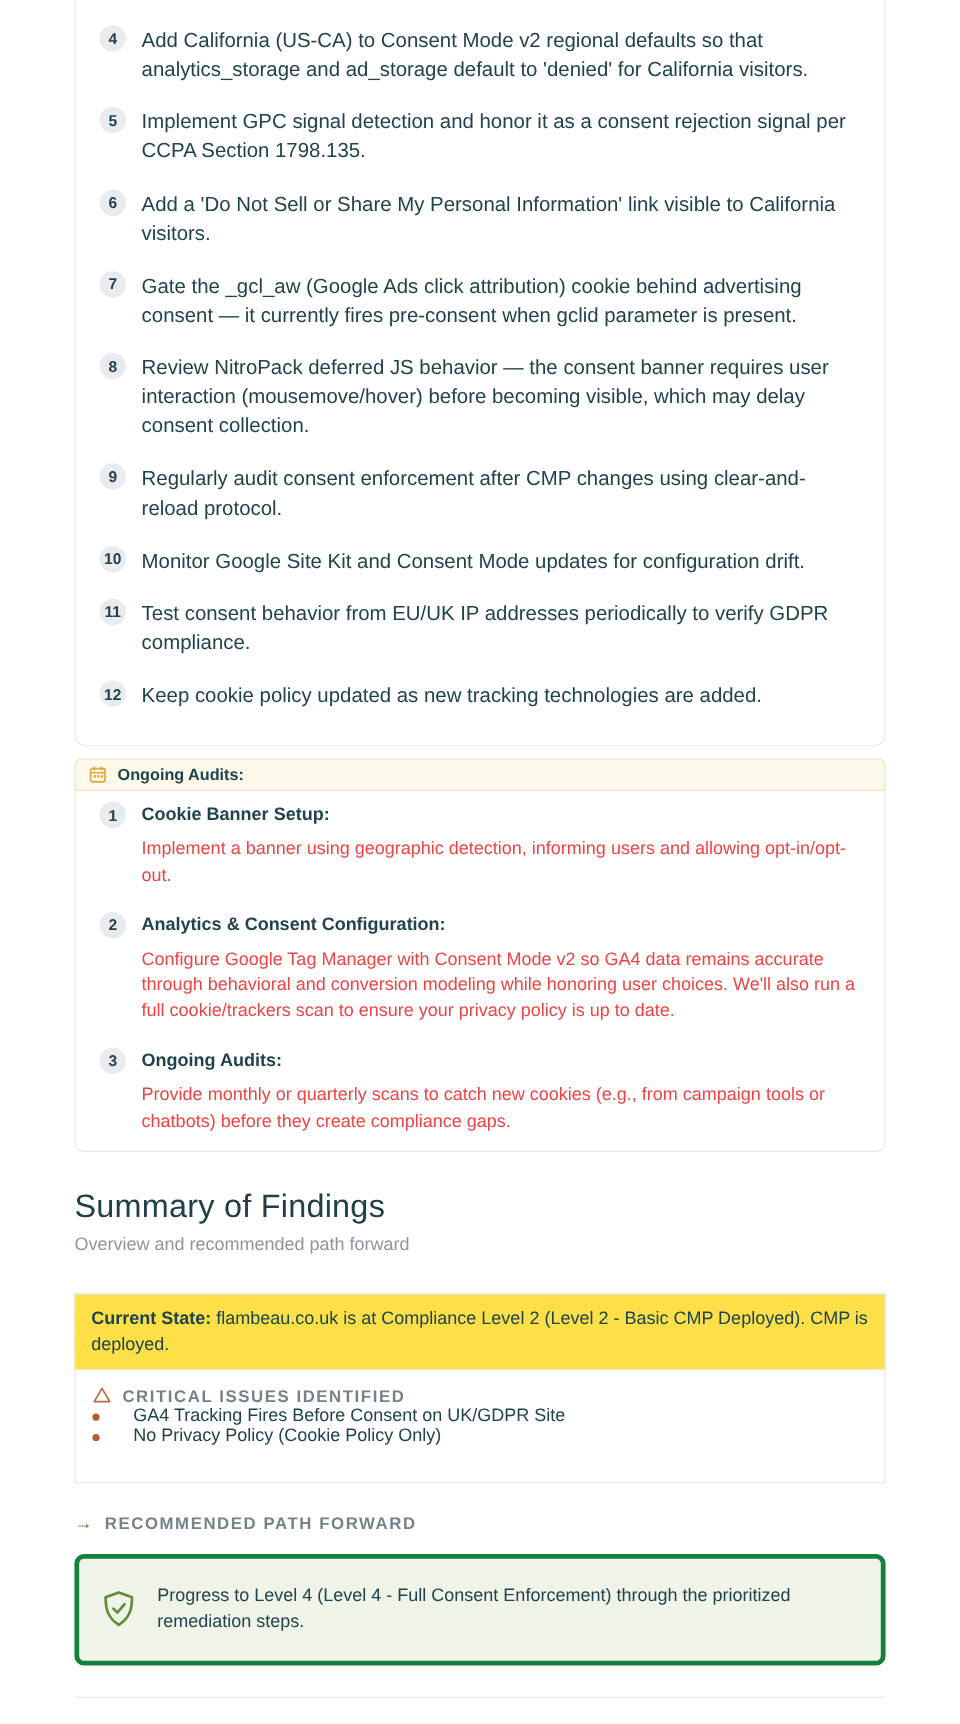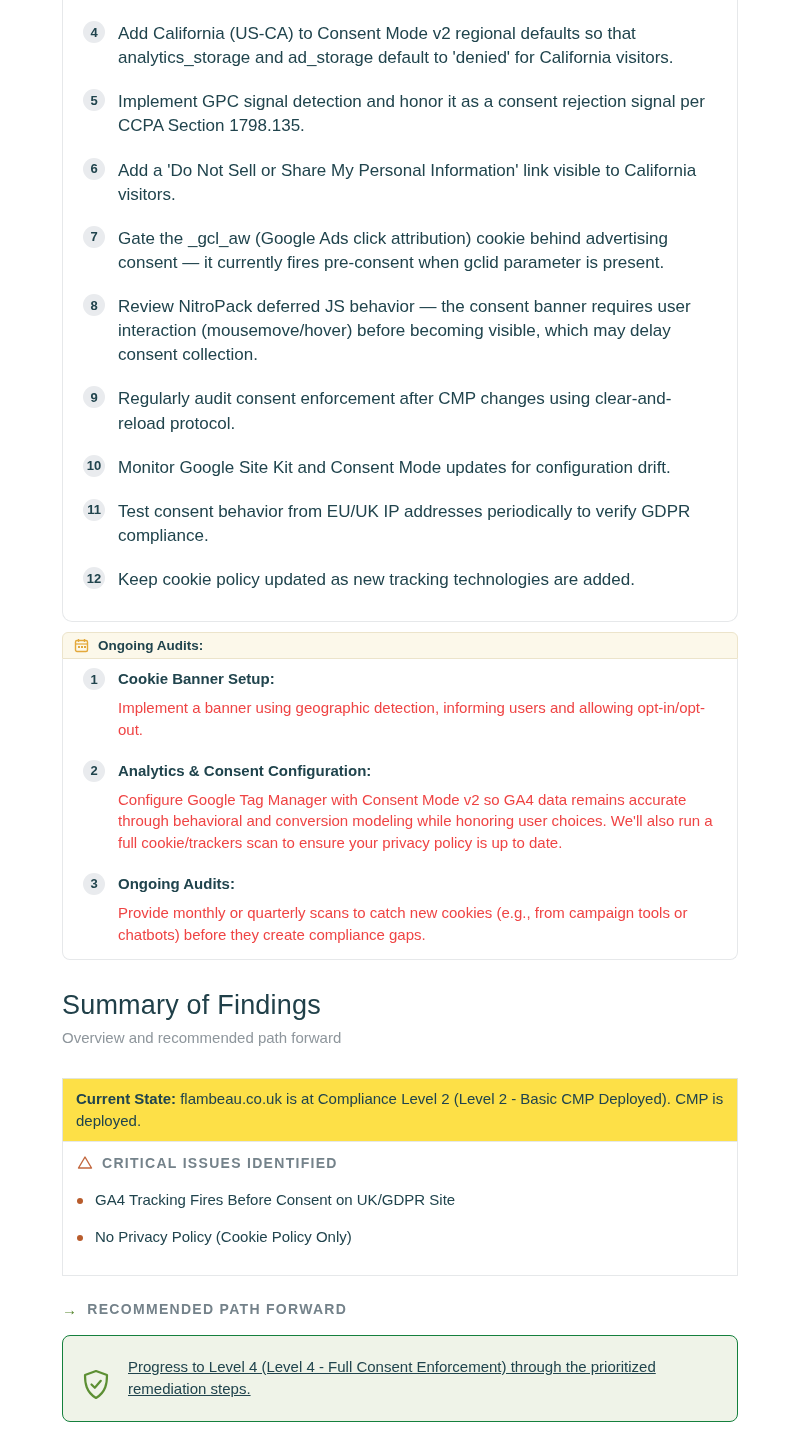--- a/index.html
+++ b/index.html
@@ -75,37 +75,37 @@
   .critical-box {
     border: 1px solid #e6e8ea;
     background: #fff;
     padding: 13px 14px 30px 14px;
   }
   .section-heading {
     display: flex; align-items: center; gap: 9px;
     font-size: 14px; font-weight: 700; letter-spacing: 1.3px;
     color: #74828a;
   }
-  .issue-row { display: flex; gap: 12px; margin-top: 20px; align-items: flex-start; }
+  .issue-row { display: flex; gap: 28px; align-items: flex-start; }
   .issue-dot {
     flex: 0 0 auto; width: 6px; height: 6px; border-radius: 50%;
     background: #b85c2c; margin-top: 7px;
   }
   .issue-text { font-size: 15px; color: #20444d; }
 
   .recommended-heading { margin-top: 25px; }
   .arrow-glyph { color: #56862e; font-size: 15px; font-weight: 400; }
 
   .green-box {
     margin-top: 17px;
     background: #eff3e8;
-    border: 1px solid #15803d;
+    border: 4px solid #15803d;
     border-radius: 8px;
     padding: 20px 18px;
-    display: flex; gap: 17px; align-items: flex-end; text-decoration: underline;
+    display: flex; gap: 17px; align-items: center;
   }
   .green-box-text { font-size: 15px; line-height: 1.5; color: #20444d; max-width: 570px; }
 
   
   .footer-divider { margin-top: 26px; border-top: 1px solid #e8eaeb; }
   .logo-row {
     margin-top: 25px;
     display: flex; align-items: center; justify-content: center; gap: 12px; font-style: italic;
   }
   .clover { width: 33px; height: 33px; display: grid; grid-template-columns: 15px 15px; grid-template-rows: 15px 15px; gap: 3px; }

